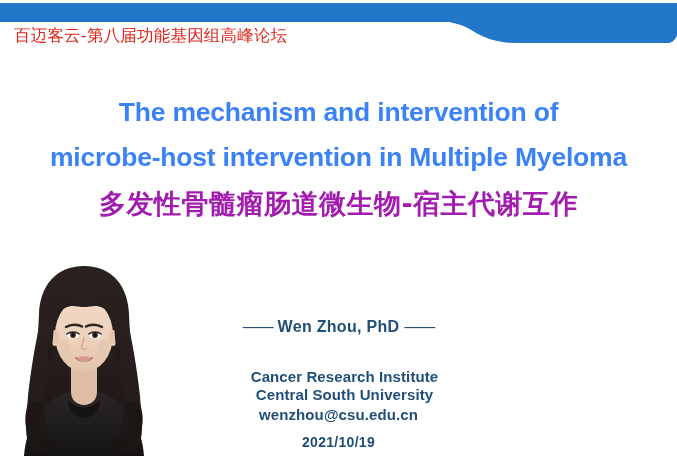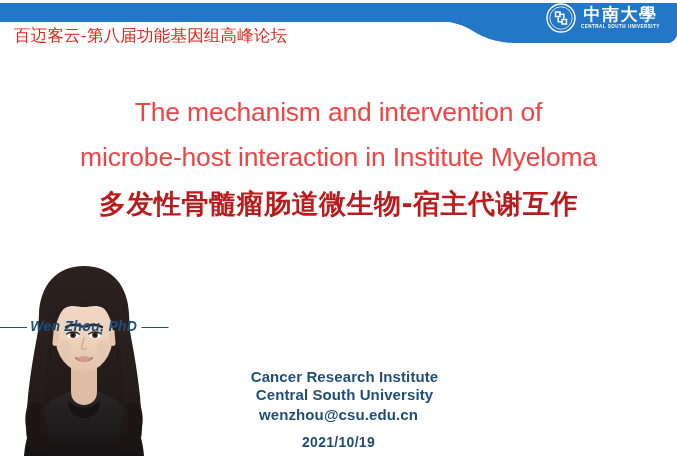--- a/index.html
+++ b/index.html
@@ -95,49 +95,48 @@
 
   
   .title-block {
     position: absolute;
     left: 0;
     top: 90px;
     width: 677px;
     text-align: center;
   }
   .title-en {
-    color: #ef4444;
-    font-weight: normal;
+    color: #3b82f6;
+    font-weight: bold;
     font-size: 26.5px;
     line-height: 45px;
     letter-spacing: -0.2px;
     white-space: nowrap;
   }
   .title-cn {
-    color: #b91c1c;
+    color: #a21caf;
     font-weight: bold;
     font-size: 27px;
     line-height: 47px;
     letter-spacing: 0.5px;
     white-space: nowrap;
     font-family: "DejaVu Sans", "Liberation Sans", sans-serif;
   }
 
   
   .speaker-line {
     position: absolute;
     left: 0;
     top: 318px;
     width: 677px;
-    text-align: left;
+    text-align: center;
     color: #1f4e79;
-    font-size: 14px;
+    font-size: 16px;
     font-weight: bold;
     letter-spacing: 0.3px;
-    font-style: italic;
   }
   .speaker-line .dash {
     letter-spacing: -1px;
     font-weight: normal;
   }
 
   .affil-block {
     position: absolute;
     left: 0;
     top: 368px;
@@ -172,38 +171,20 @@
 
   <div class="header-band">
     <svg viewBox="0 0 677 46" xmlns="http://www.w3.org/2000/svg" preserveAspectRatio="none">
       <path d="M0,3 L430,3 C452,3 462,6 474,13 C484,19 494,22 512,22 L677,22 L677,3 Z" fill="#2277c8"></path>
       <path d="M430,3 C452,3 462,6 474,13 C484,19 494,22 512,22 L677,22 L677,33 C677,38.5 672.5,43 667,43 L520,43 C498,43 486,39 473,31 C462,24 452,21 434,21 L0,21 L0,3 Z" fill="#2277c8"></path>
       <rect x="0" y="3" width="500" height="19" fill="#2277c8"></rect>
       <path d="M500,3 L677,3 L677,33 C677,38.5 672.5,43 667,43 L523,43 C500,43 487,39 474,31 C462,24 452,21 433,21 L0,21 L0,3 Z" fill="#2277c8"></path>
     </svg>
   </div>
 
-  <div class="logo-wrap">
-    <span class="logo-seal">
-      <svg viewBox="0 0 30 30" xmlns="http://www.w3.org/2000/svg">
-        <circle cx="15" cy="15" r="14" fill="#2277c8" stroke="#ffffff" stroke-width="1.4"></circle>
-        <circle cx="15" cy="15" r="11.2" fill="none" stroke="#ffffff" stroke-width="0.8"></circle>
-        <g fill="none" stroke="#ffffff" stroke-width="1.5" stroke-linecap="square">
-          <path d="M9.5,9 L14,9 L14,13.5 L9.5,13.5 Z"></path>
-          <path d="M16,16.5 L20.5,16.5 L20.5,21 L16,21 Z"></path>
-          <path d="M14,11.2 L17.8,11.2 L17.8,15 "></path>
-          <path d="M12.2,15 L12.2,18.8 L16,18.8"></path>
-        </g>
-      </svg>
-    </span>
-    <span class="logo-text">
-      <span class="logo-cn">中南大學</span>
-      <span class="logo-en">CENTRAL SOUTH UNIVERSITY</span>
-    </span>
-  </div>
 
   <div class="header-title">百迈客云-第八届功能基因组高峰论坛</div>
 
   <div class="portrait">
     <svg viewBox="0 0 152 204" xmlns="http://www.w3.org/2000/svg">
       <defs>
         <radialGradient id="bgfade" cx="50%" cy="45%" r="62%">
           <stop offset="55%" stop-color="#ffffff"></stop>
           <stop offset="100%" stop-color="#ffffff"></stop>
         </radialGradient>
@@ -270,21 +251,21 @@
         <path d="M60,148 C66,158 86,158 92,148 C92,160 84,166 76,166 C68,166 60,160 60,148 Z" fill="#151314"></path>
 
         <path d="M34,152 C28,168 30,186 40,200 L24,200 C16,186 16,166 24,150 Z" fill="#1b1513"></path>
         <path d="M118,152 C124,168 122,186 112,200 L128,200 C136,186 136,166 128,150 Z" fill="#1b1513"></path>
       </g>
     </svg>
   </div>
 
   <div class="title-block">
     <div class="title-en">The mechanism and intervention of</div>
-    <div class="title-en">microbe-host interaction in Institute Myeloma</div>
+    <div class="title-en">microbe-host intervention in Multiple Myeloma</div>
     <div class="title-cn">多发性骨髓瘤肠道微生物-宿主代谢互作</div>
   </div>
 
   <div class="speaker-line">
     <span class="dash">——</span>
     <span>Wen Zhou, PhD</span>
     <span class="dash">——</span>
   </div>
 
   <div class="affil-block">

